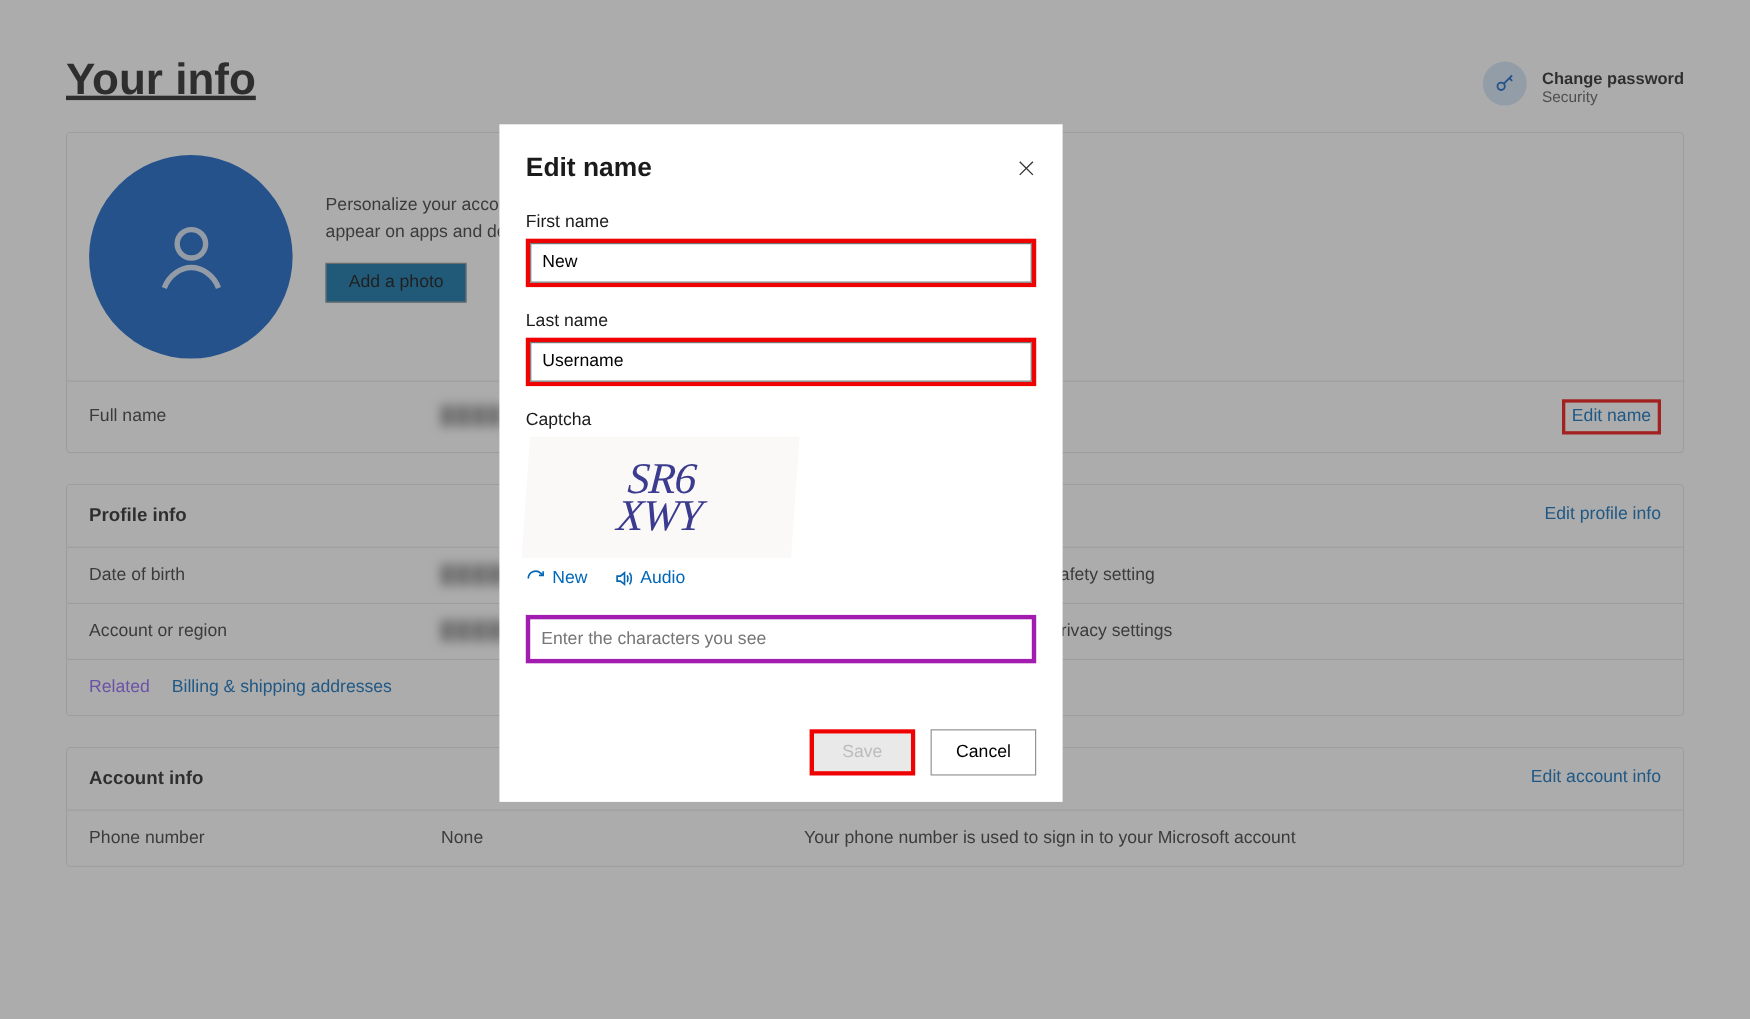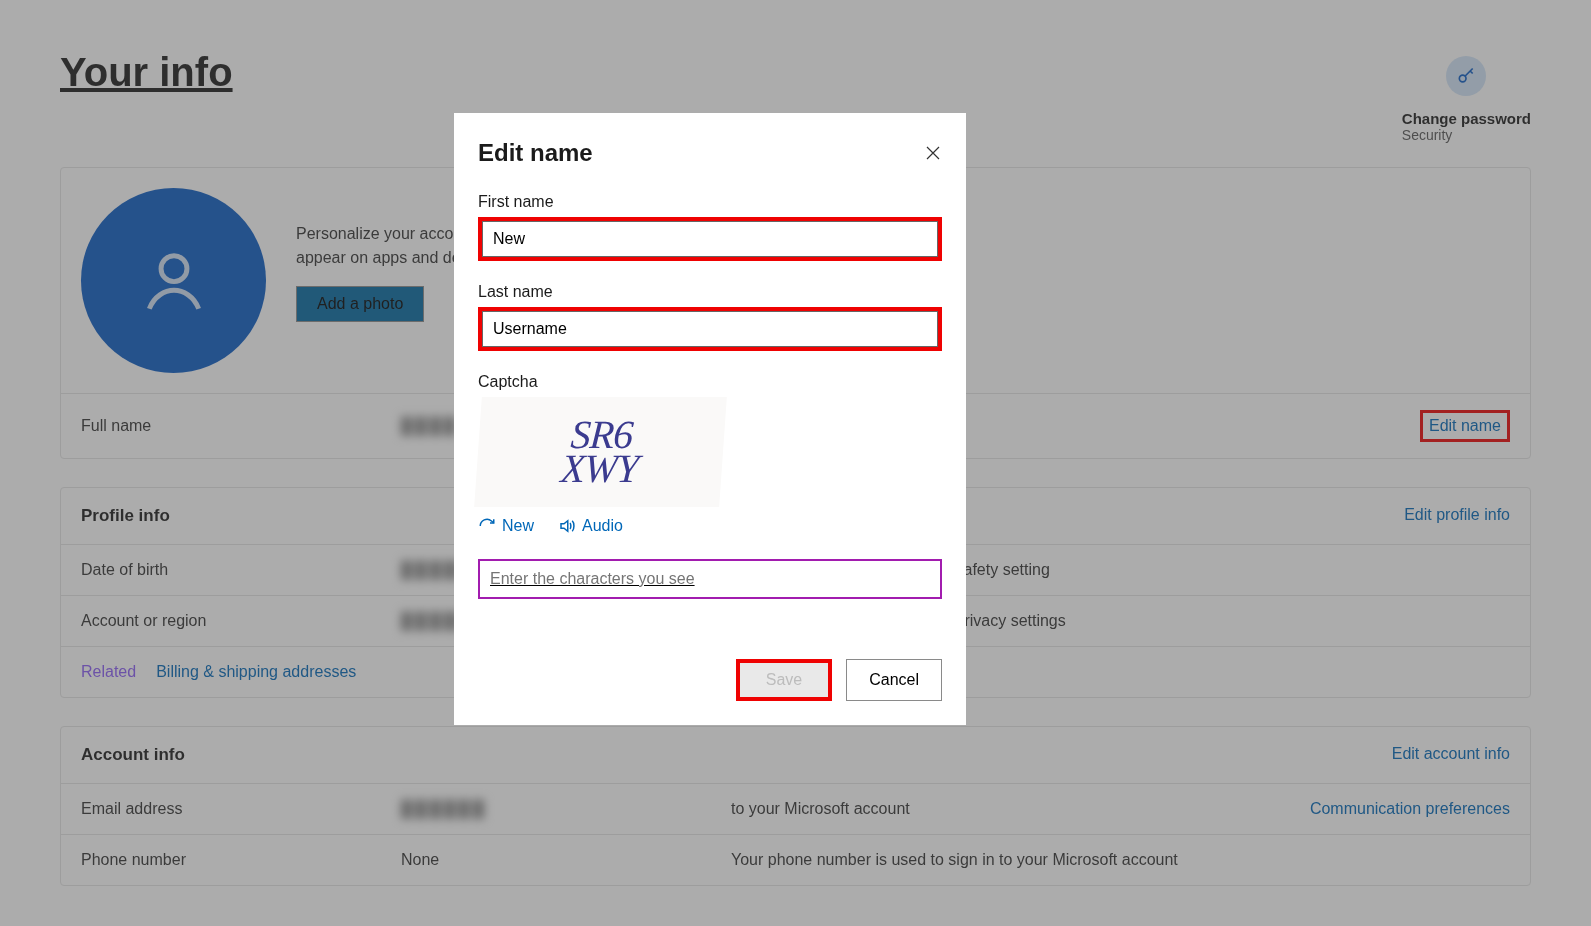--- a/index.html
+++ b/index.html
@@ -21,24 +21,23 @@
   align-items: flex-start;
   margin-bottom: 24px;
 }
 .page-title {
   font-size: 40px;
   font-weight: 600;
   text-decoration: underline;
 }
 .change-pw {
   display: flex;
-  align-items: center;
+  align-items: flex-end;
   gap: 14px;
   margin-top: 6px;
-  flex-direction: column;
 }
 .key-icon-wrap {
   width: 40px; height: 40px;
   border-radius: 50%;
   background: #d2e4f7;
   display: flex;
   align-items: center;
   justify-content: center;
 }
 .cp-text .cp-title { font-size: 15px; font-weight: 600; }
@@ -165,25 +164,24 @@
 .captcha-act {
   display: flex;
   gap: 6px;
   align-items: center;
   color: #0067b8;
   cursor: pointer;
   font-size: 16px;
 }
 .captcha-input {
   width: 100%;
-  border: 2px solid #a21caf;
+  border: 4px solid #a21caf;
   padding: 9px 10px;
   font-size: 16px;
   margin-bottom: 60px;
-  text-decoration: underline;
 }
 .modal-footer {
   display: flex;
   justify-content: flex-end;
   gap: 14px;
 }
 .save-btn-wrap { border: 4px solid #ef0202; }
 .save-btn {
   background: #e9e9e9;
   color: #bcbcbc;
@@ -259,26 +257,20 @@
       <span class="row-link">Billing &amp; shipping addresses</span>
     </div>
   </div>
 
   <div class="card">
     <div class="section-head">
       <div class="section-title">Account info</div>
       <span class="row-link">Edit account info</span>
     </div>
     <div class="row">
-      <div class="row-label">Email address</div>
-      <div class="row-value blur" style="flex:0 0 330px">██████</div>
-      <div class="row-desc" style="flex:0 0 auto; margin-right:18px">to your Microsoft account</div>
-      <span class="row-link row-link-right">Communication preferences</span>
-    </div>
-    <div class="row">
       <div class="row-label">Phone number</div>
       <div class="row-value" style="flex:0 0 330px">None</div>
       <div class="row-desc">Your phone number is used to sign in to your Microsoft account</div>
     </div>
   </div>
 </div>
 
 <div class="overlay">
   <div class="modal">
     <div class="modal-head">

